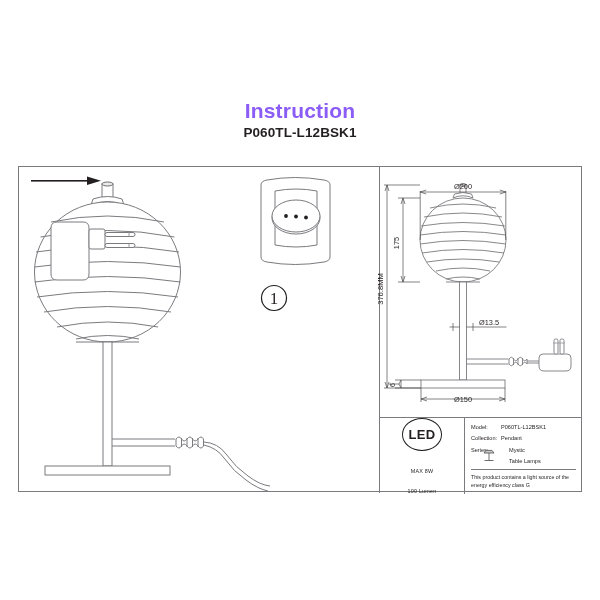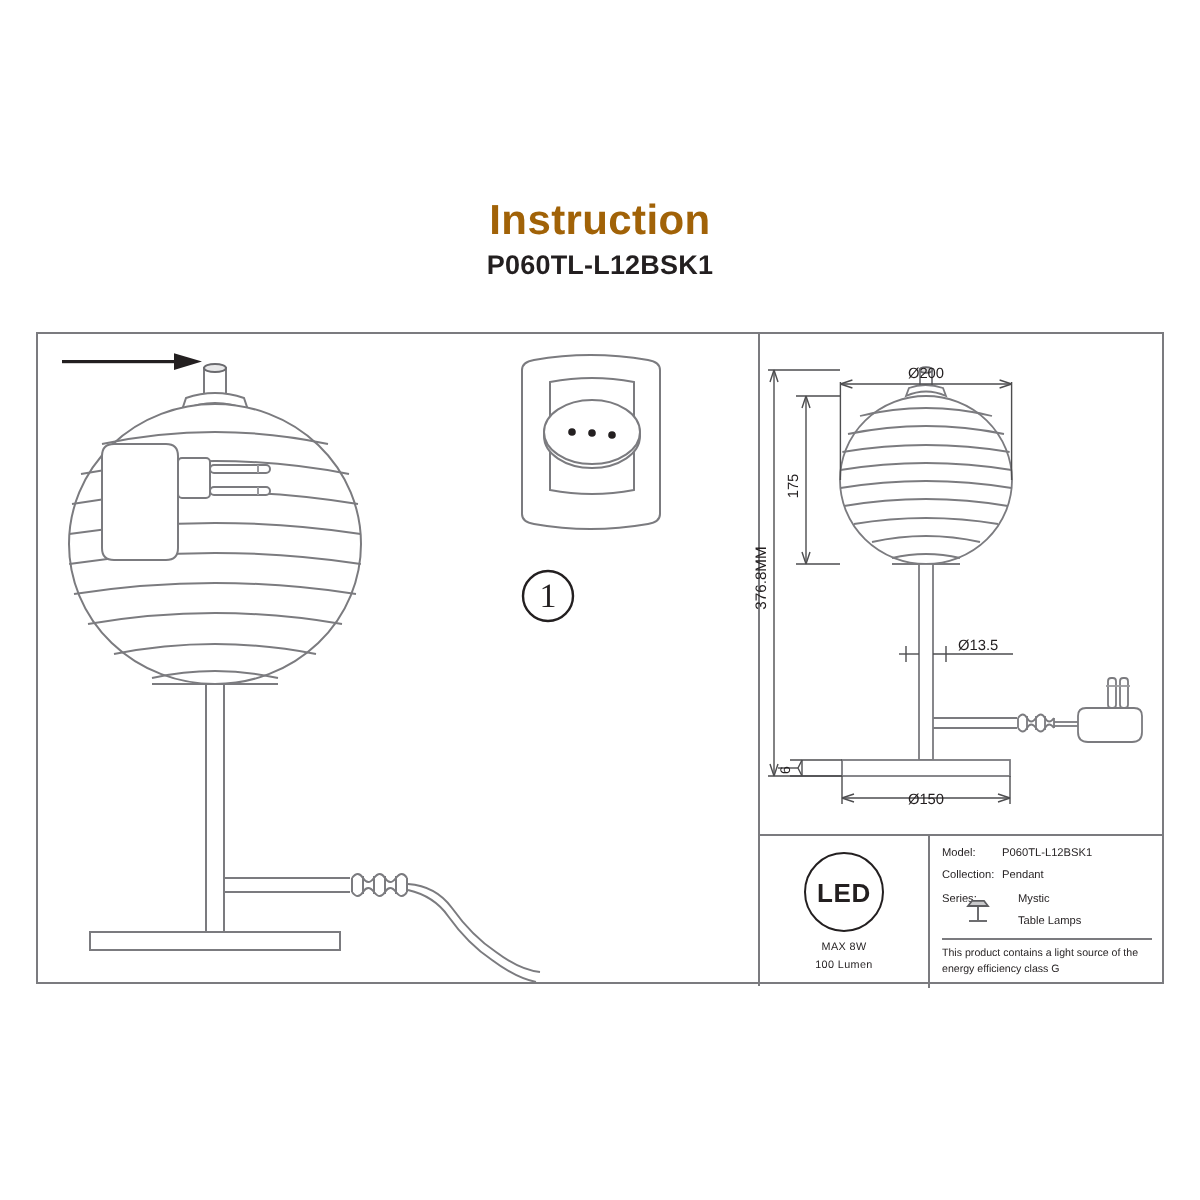--- a/index.html
+++ b/index.html
@@ -21,21 +21,21 @@
     position: absolute;
     left: 0;
     top: 100px;
     width: 600px;
     text-align: center;
   }
   #doc-title {
     font-size: 21px;
     font-weight: bold;
     letter-spacing: 0.2px;
-    color: #a16207;
+    color: #8b5cf6;
     line-height: 1.05;
   }
   #doc-model {
     font-size: 13.5px;
     font-weight: bold;
     color: #231f20;
     margin-top: 3px;
     letter-spacing: 0.1px;
   }
 
@@ -87,20 +87,21 @@
     background: #7b7b7f;
   }
   #led-cell {
     position: absolute;
     left: 0; top: 0;
     width: 84px; height: 76px;
     display: flex;
     flex-direction: column;
     align-items: center;
     justify-content: center;
+    gap: 12px;
   }
   #led-circle {
     width: 38px;
     height: 38px;
     border: 1.4px solid #231f20;
     border-radius: 50%;
     display: flex;
     align-items: center;
     justify-content: center;
     font-size: 13px;

